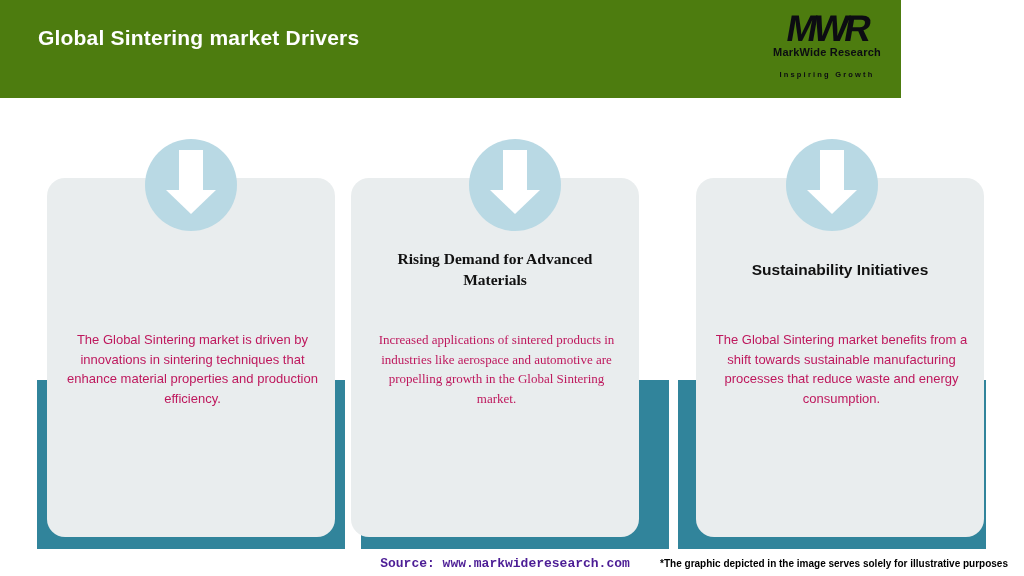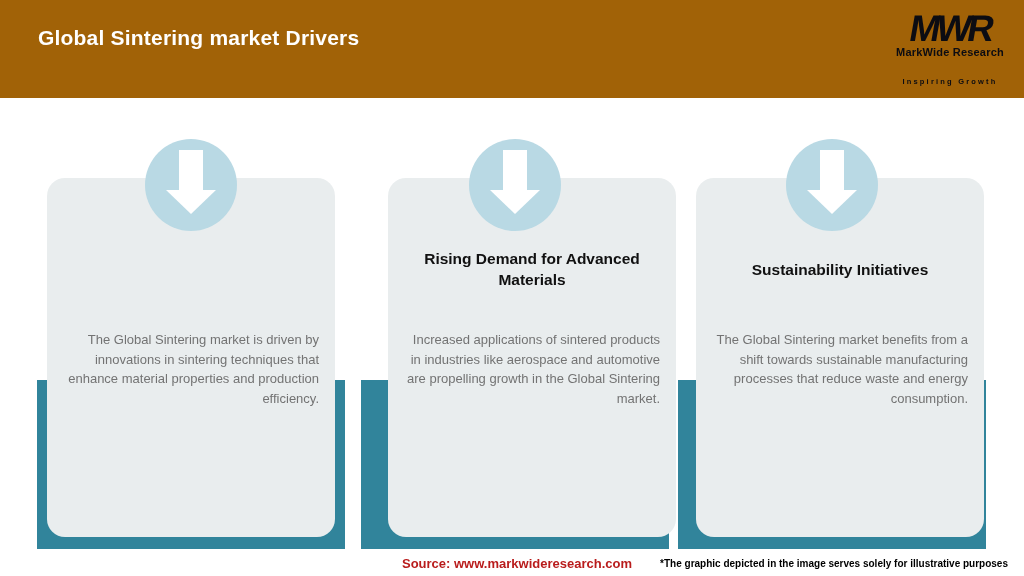--- a/index.html
+++ b/index.html
@@ -7,22 +7,22 @@
   body {
     font-family: "Liberation Sans", "DejaVu Sans", sans-serif;
     background: #ffffff;
     position: relative;
     overflow: hidden;
   }
   .stage { position: absolute; inset: 0; width: 1024px; height: 576px; }
 
   
   .header {
-    position: absolute; left: 0; top: 0; width: 1024px; height: 98px;
-    background: #a16207;
+    position: absolute; left: 0; top: 0; width: 901px; height: 98px;
+    background: #4d7c0f;
   }
   .header-title {
     position: absolute; left: 38px; top: 26px;
     font-size: 21px; font-weight: bold; color: #ffffff;
     letter-spacing: 0.2px;
   }
   .logo {
     position: absolute; right: 14px; top: 10px; width: 120px;
     text-align: center; color: #0c0c12;
   }
@@ -30,66 +30,66 @@
     font-size: 37px; font-weight: 900; line-height: 38px;
     letter-spacing: -4px; transform: skewX(-10deg);
     color: #0c0c12;
   }
   .logo-name {
     font-size: 11px; font-weight: bold; letter-spacing: 0.2px;
     color: #0c0c12; margin-top: -2px; text-align: center;
   }
   .logo-tagline {
     font-size: 7.5px; font-weight: bold; letter-spacing: 2.2px;
-    color: #0c0c12; margin-top: 19px;
+    color: #0c0c12; margin-top: 12px;
   }
 
   
   .teal-back {
     position: absolute; top: 380px; height: 169px; width: 308px;
     background: #31849b;
   }
   .teal-back.b1 { left: 37px; }
   .teal-back.b2 { left: 361px; }
   .teal-back.b3 { left: 678px; }
 
   .card {
     position: absolute; top: 178px; height: 359px; width: 288px;
     background: #e9edee; border-radius: 18px;
   }
   .card.c1 { left: 47px; }
-  .card.c2 { left: 388px; }
+  .card.c2 { left: 351px; font-family: Liberation Serif, serif; }
   .card.c3 { left: 688px; margin-left: 8px; }
 
   .card-title {
     position: absolute; top: 62px; left: 0; right: 0; height: 58px;
     display: flex; align-items: center; justify-content: center;
     text-align: center; padding: 0 26px;
     font-size: 15.5px; font-weight: bold; color: #111111;
     line-height: 21px;
   }
   .card-desc {
     position: absolute; top: 152px; left: 19px; right: 16px;
-    font-size: 13px; color: #737373; line-height: 19.5px;
-    text-align: right;
+    font-size: 13px; color: #be185d; line-height: 19.5px;
+    text-align: center;
   }
 
   .circle {
     position: absolute; top: 139px; width: 92px; height: 92px;
     background: #b9d9e4; border-radius: 50%; z-index: 3;
   }
   .circle.ci1 { left: 145px; }
   .circle.ci2 { left: 469px; }
   .circle.ci3 { left: 786px; }
   .circle svg { position: absolute; left: 0; top: 0; }
 
   
   .source {
-    position: absolute; left: 12px; width: 1010px; top: 556px;
-    text-align: center; font-size: 13px; font-weight: bold; color: #b91c1c;
+    position: absolute; left: 0; width: 1010px; top: 556px;
+    text-align: center; font-size: 13px; font-weight: bold; color: #4c1d95; font-family: Liberation Mono, monospace;
   }
   .disclaimer {
     position: absolute; right: 16px; top: 558px;
     font-size: 10px; color: #000000; font-weight: bold;
   }
 </style>
 </head>
 <body>
 
 <div class="stage">

